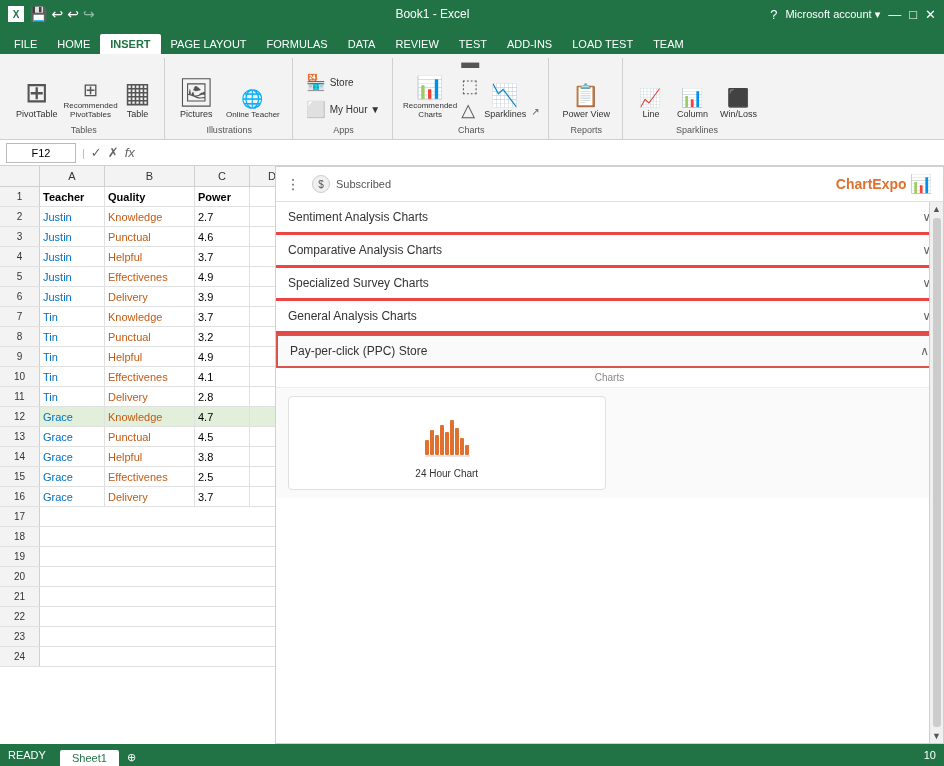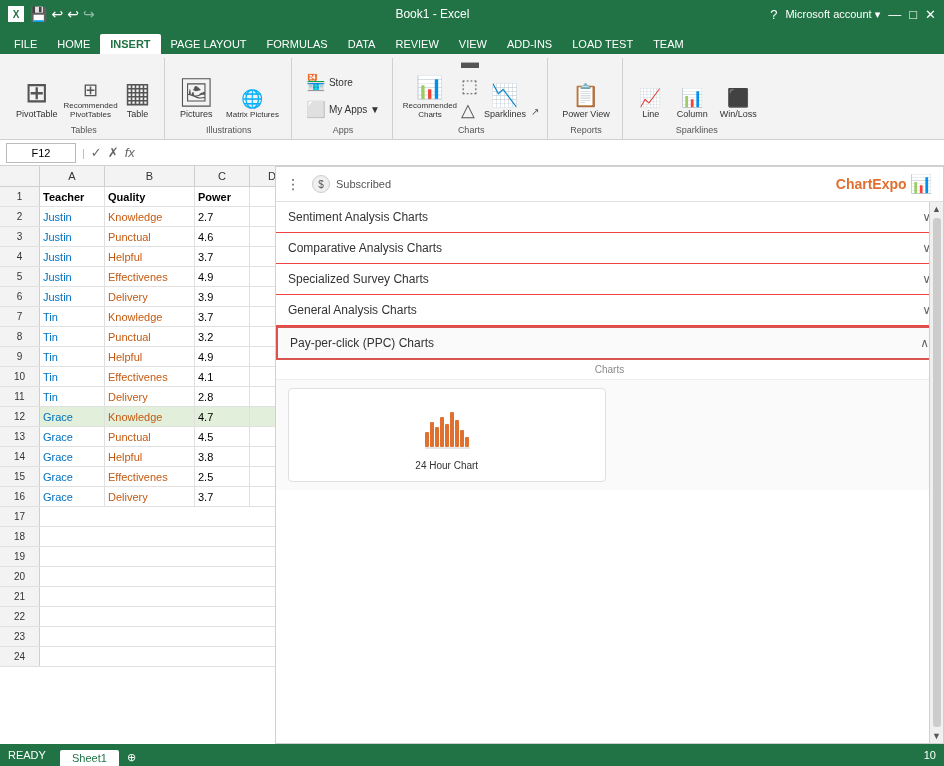--- a/index.html
+++ b/index.html
@@ -247,21 +247,21 @@
     
     .panel-scroll::-webkit-scrollbar { width: 12px; }
     .panel-scroll::-webkit-scrollbar-track { background: #f0f0f0; }
     .panel-scroll::-webkit-scrollbar-thumb { background: #bbb; }
 
     .category-row {
       display: flex;
       align-items: center;
       justify-content: space-between;
       padding: 8px 12px;
-      border-bottom: 1px solid #ef4444;
+      border-bottom: 3px solid #ef4444;
       cursor: pointer;
       font-size: 12px;
       color: #333;
     }
     .category-row.expanded { background: #fafafa; }
     .category-chevron { color: #666; font-size: 12px; }
 
     .charts-grid {
       display: grid;
       grid-template-columns: 1fr 1fr;
@@ -376,21 +376,21 @@
 </div>
 
 <div class="ribbon-tabs">
   <div class="ribbon-tab">FILE</div>
   <div class="ribbon-tab">HOME</div>
   <div class="ribbon-tab active">INSERT</div>
   <div class="ribbon-tab">PAGE LAYOUT</div>
   <div class="ribbon-tab">FORMULAS</div>
   <div class="ribbon-tab">DATA</div>
   <div class="ribbon-tab">REVIEW</div>
-  <div class="ribbon-tab">VIEW</div>
+  <div class="ribbon-tab">TEST</div>
   <div class="ribbon-tab">ADD-INS</div>
   <div class="ribbon-tab">LOAD TEST</div>
   <div class="ribbon-tab">TEAM</div>
 </div>
 
 <div class="ribbon-content">
 
   <div class="ribbon-group">
     <div class="ribbon-group-items">
       <div class="ribbon-btn large">
@@ -410,36 +410,36 @@
   </div>
 
   <div class="ribbon-group">
     <div class="ribbon-group-items">
       <div class="ribbon-btn large">
         <span class="icon">🖼</span>
         <span>Pictures</span>
       </div>
       <div class="ribbon-btn large">
         <span class="icon" style="font-size:18px">🌐</span>
-        <span style="font-size:8px">Matrix Pictures</span>
+        <span style="font-size:8px">Online Teacher</span>
       </div>
     </div>
     <div class="ribbon-group-label">Illustrations</div>
   </div>
 
   <div class="ribbon-group">
     <div class="ribbon-group-items">
       <div style="display:flex; flex-direction:column; gap:4px;">
         <div class="ribbon-btn-small">
           <span style="color:#e07030; font-size:16px">🏪</span>
           <span>Store</span>
         </div>
         <div class="ribbon-btn-small">
           <span style="color:#217346; font-size:16px">⬜</span>
-          <span>My Apps ▼</span>
+          <span>My Hour ▼</span>
         </div>
       </div>
     </div>
     <div class="ribbon-group-label">Apps</div>
   </div>
 
   <div class="ribbon-group">
     <div class="ribbon-group-items">
       <div class="ribbon-btn" style="width:54px">
         <span class="icon" style="font-size:22px">📊</span>
@@ -765,21 +765,21 @@
             <span>Specialized Survey Charts</span>
             <span class="category-chevron">∨</span>
           </div>
 
           <div class="category-row">
             <span>General Analysis Charts</span>
             <span class="category-chevron">∨</span>
           </div>
 
           <div class="category-row expanded" style="border: 2px solid #d9534f; border-radius:0;">
-            <span>Pay-per-click (PPC) Charts</span>
+            <span>Pay-per-click (PPC) Store</span>
             <span class="category-chevron">∧</span>
           </div>
 
           <div style="padding:4px 12px; font-size:10px; color:#888; border-bottom:1px solid #eee; text-align:center;">Charts</div>
 
           <div class="charts-grid">
 
 
 
 

